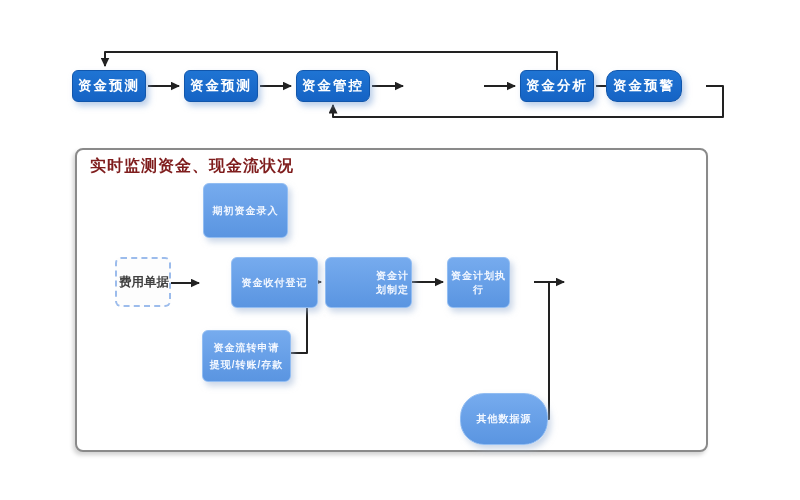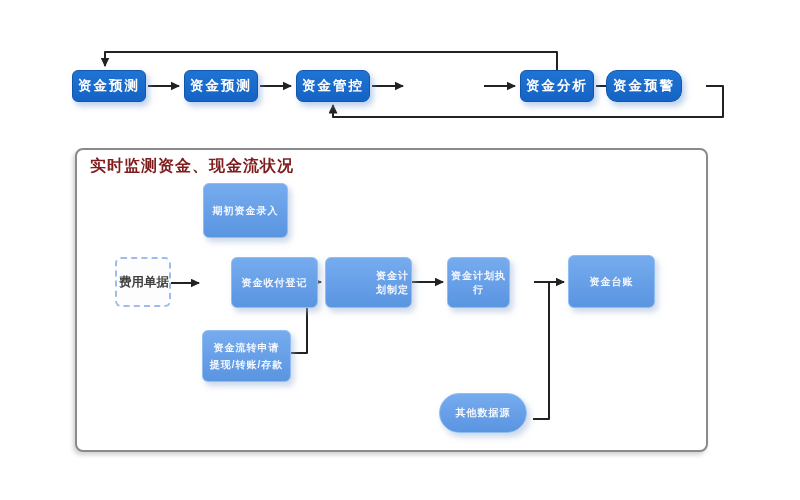--- a/index.html
+++ b/index.html
@@ -53,21 +53,21 @@
   .b-analysis {left:520px;top:70px;width:74px;height:32px;}
   .b-alert    {left:606px;top:70px;width:76px;height:32px;border-radius:11px;}
   
   .b-initial  {left:203px;top:183px;width:85px;height:55px;}
   .b-expense  {left:115px;top:257px;width:56px;height:50px;}
   .b-receipt  {left:203px;top:257px;width:87px;height:51px;margin-left:28px;}
   .b-transfer {left:202px;top:330px;width:89px;height:52px;}
   .b-planmake {left:325px;top:257px;width:87px;height:51px;padding-left:48px;}
   .b-planexec {left:447px;top:257px;width:63px;height:51px;}
   .b-ledger   {left:568px;top:255px;width:87px;height:53px;}
-  .b-other    {left:439px;top:393px;width:88px;height:40px;border-radius:24px;}
+  .b-other    {left:460px;top:393px;width:88px;height:52px;border-radius:24px;}
 </style>
 </head>
 <body>
 
 <div class="stage">
 
   <div class="panel">
     <div class="panel-title">实时监测资金、现金流状况</div>
   </div>
 
@@ -130,20 +130,17 @@
       <span>资金流转申请</span><br>
       <span>提现/转账/存款</span>
     </span>
   </div>
   <div class="node node-secondary b-planmake">
     <span>资金计划制定</span>
   </div>
   <div class="node node-secondary b-planexec">
     <span>资金计划执行</span>
   </div>
-  <div class="node node-secondary b-ledger">
-    <span>资金台账</span>
-  </div>
   <div class="node node-secondary b-other">
     <span>其他数据源</span>
   </div>
 
 </div>
 
 </body></html>

